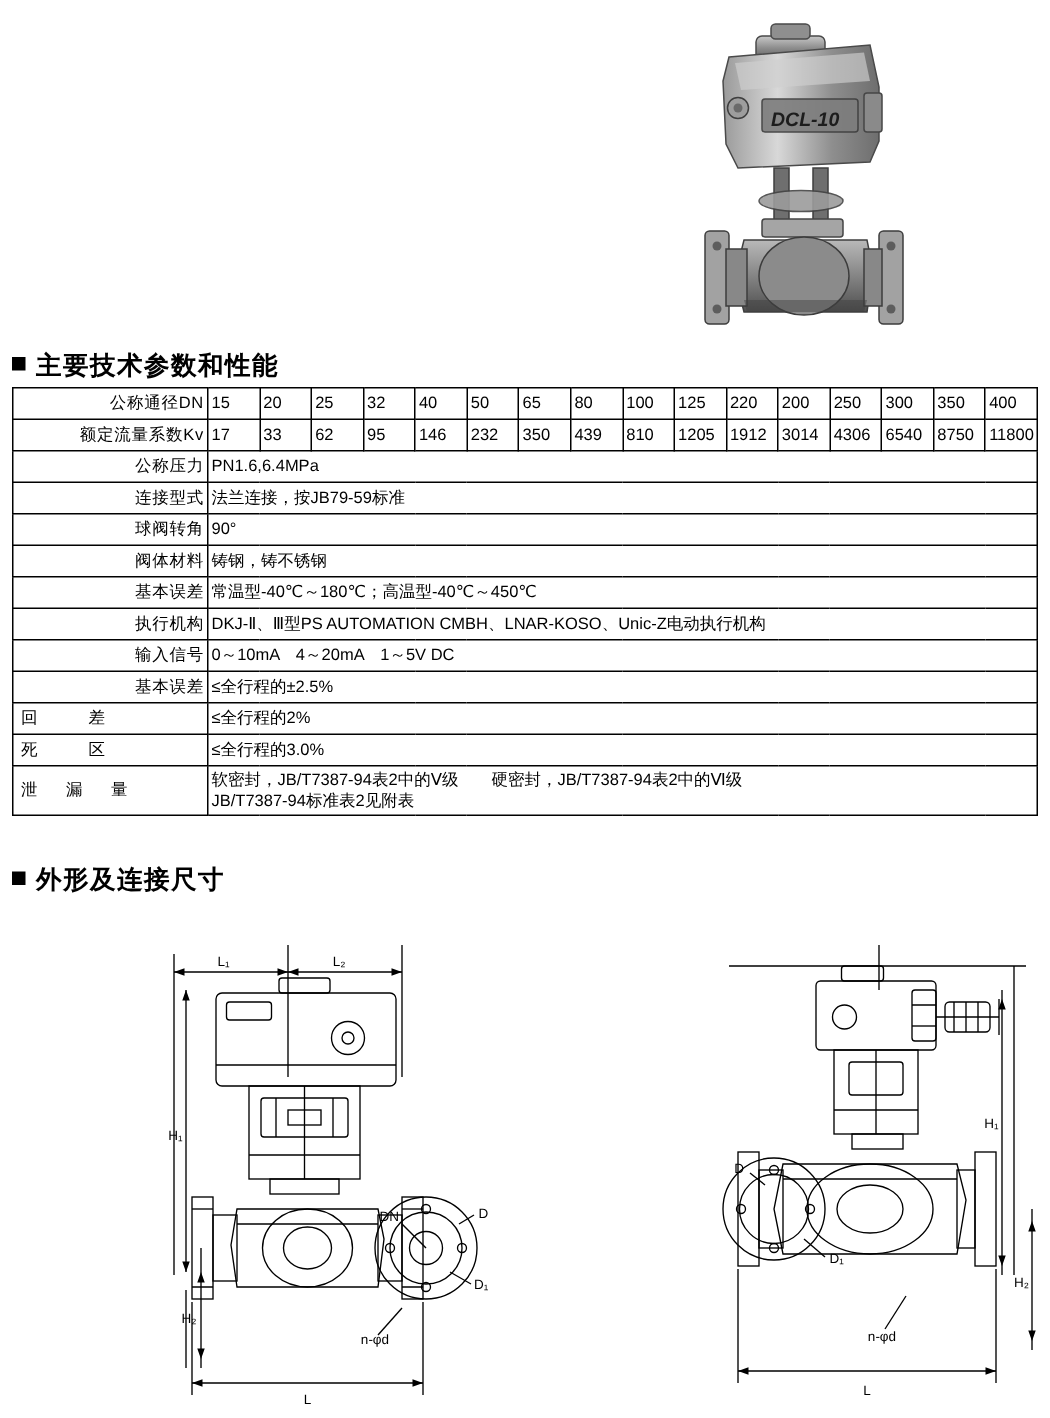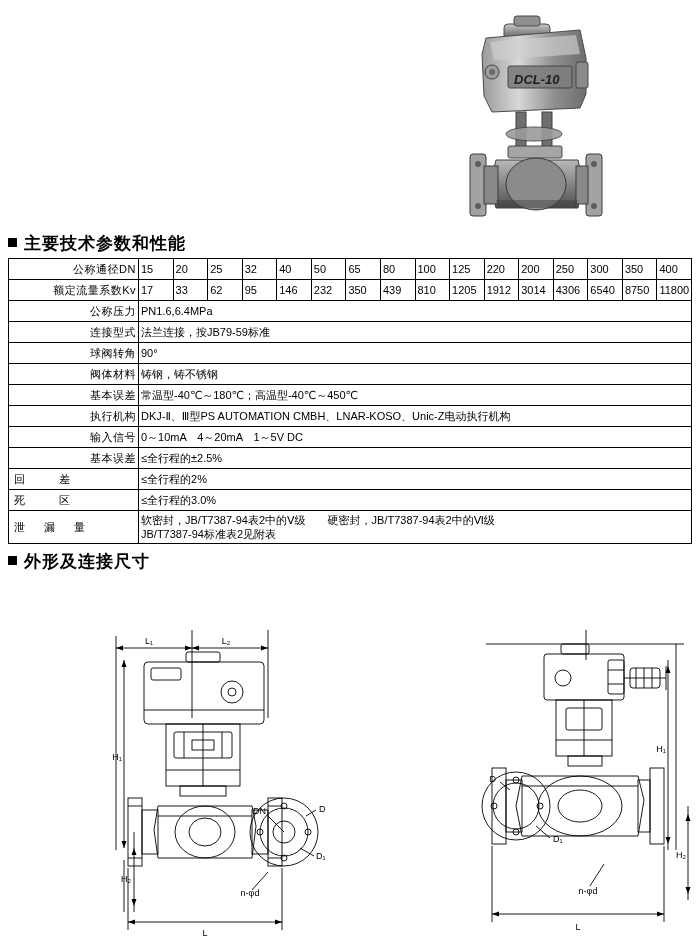--- a/index.html
+++ b/index.html
@@ -24,21 +24,21 @@
     position:absolute;
     font-size:17px;font-weight:bold;
     letter-spacing:1px;
     white-space:nowrap;
   }
   .sec-head .bullet{
     display:inline-block;width:9px;height:9px;background:#000;
     margin-right:7px;vertical-align:2px;
   }
   #sec1{left:8px;top:232px;}
-  #sec2{left:8px;top:550px;}
+  #sec2{left:8px;top:575px;}
 
   
   table.spec{
     position:absolute;left:8px;top:258px;
     width:684px;
     border-collapse:collapse;
     font-size:11px;
     table-layout:fixed;
   }
   table.spec td{

